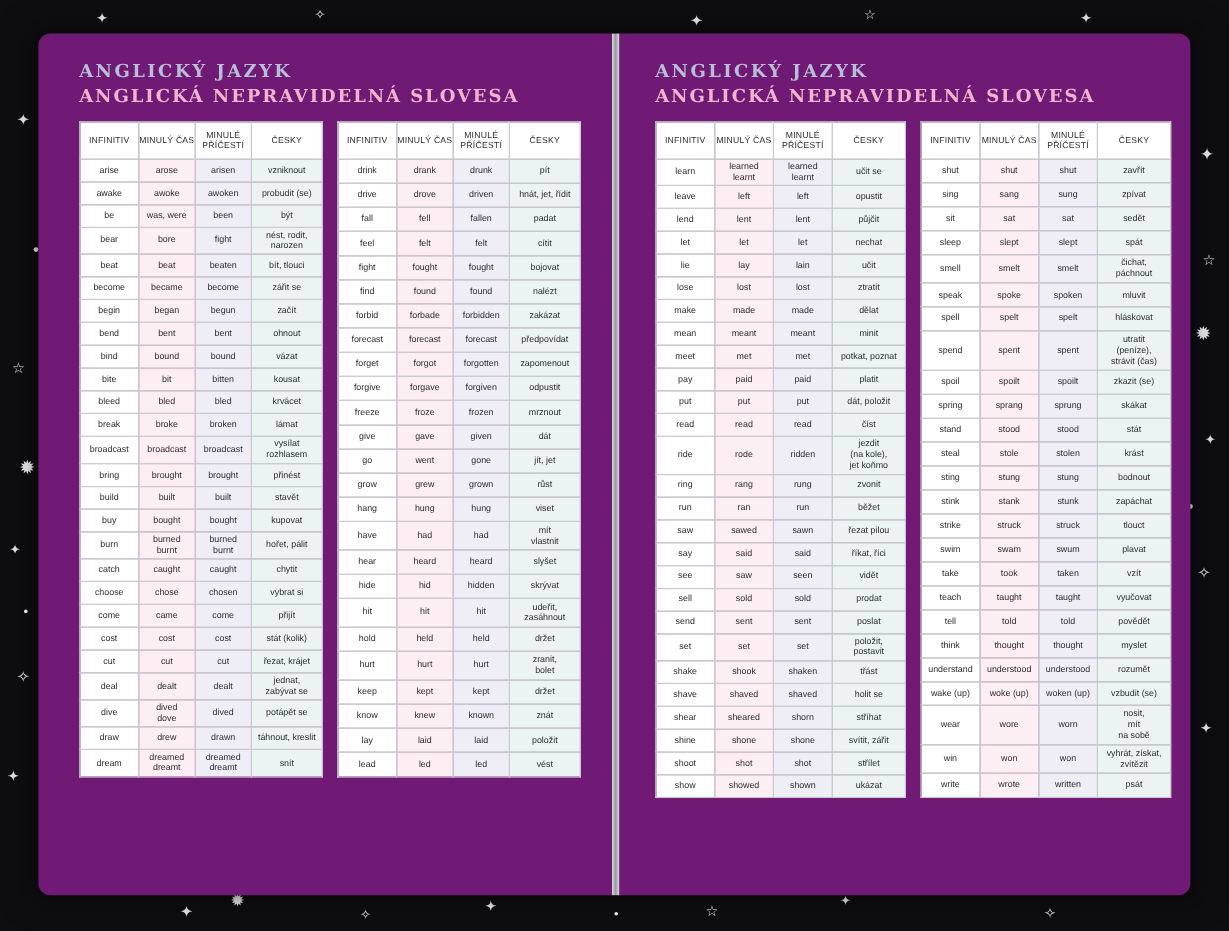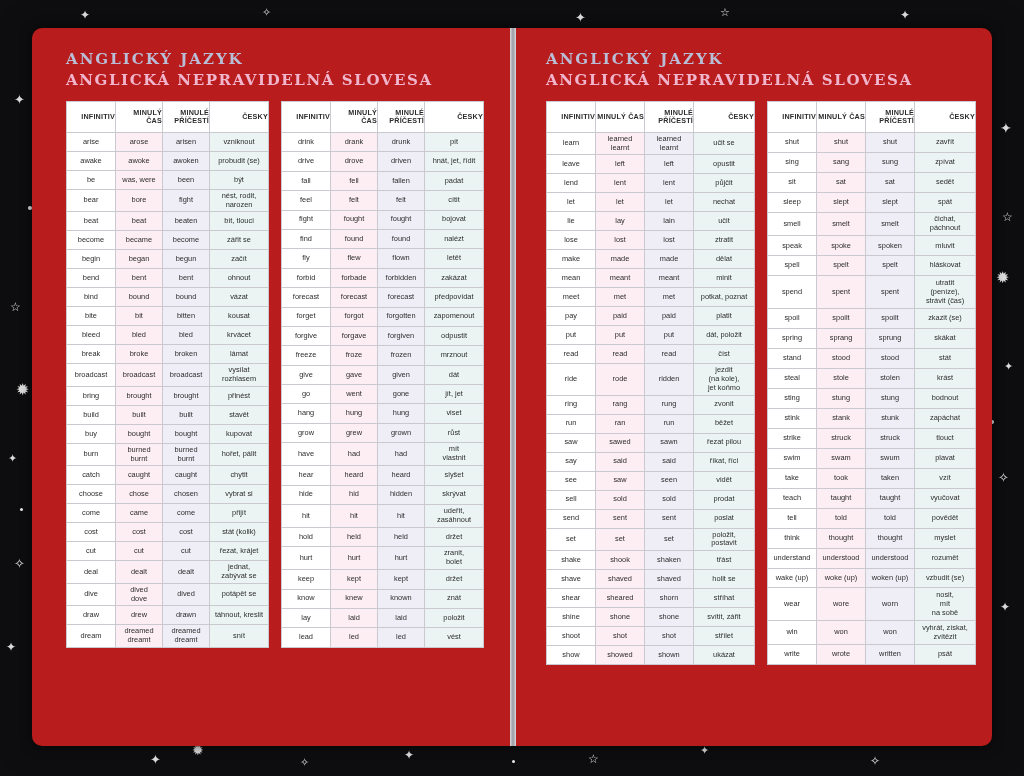--- a/index.html
+++ b/index.html
@@ -19,21 +19,21 @@
   }
   .star{position:absolute;color:#ffffff;opacity:.85;user-select:none;}
   .dot{position:absolute;background:#fff;border-radius:50%;opacity:.9;}
 
   .pages{
     position:absolute;left:32px;top:28px;width:960px;height:718px;
     display:flex;
     filter:drop-shadow(0 0 6px rgba(0,0,0,.6));
   }
   .page{
-    background:#b91c1c;
+    background:#701a75;
     width:480px;height:718px;
     box-sizing:border-box;
     padding:22px 16px 10px 18px;
     position:relative;
   }
   .page.left{border-radius:10px 2px 2px 10px;}
   .page.right{border-radius:2px 10px 10px 2px;}
   .spine{
     position:absolute;left:478px;top:0;width:6px;height:718px;
     background:linear-gradient(90deg,#d8d8dc,#9a9aa2,#d8d8dc);
@@ -67,26 +67,25 @@
   table.vt th, table.vt td{
     border:1px solid #c9c9cf;
     text-align:center;
     vertical-align:middle;
     padding:2px 1px;
     line-height:1.18;
     height:14px;
   }
   table.vt th{
     font-size:7.2px;
-    font-weight:bold;
+    font-weight:normal;
     letter-spacing:.2px;
     background:#ffffff;
     height:26px;
     padding:2px 0;
-    text-align:right;
   }
   table.vt th.c0,table.vt td.c0{width:46px;}
   table.vt th.c1,table.vt td.c1{width:44px;}
   table.vt th.c2,table.vt td.c2{width:44px;}
   table.vt th.c3,table.vt td.c3{width:56px;}
   td.c1{background:#fdeef3;}
   td.c2{background:#efeef7;}
   td.c3{background:#ebf4f3;}
   td.c0{background:#ffffff;}
 
@@ -614,34 +613,20 @@
                 </td>
                 <td class="c2">
                   <span class="nl">found</span>
                 </td>
                 <td class="c3">
                   <span class="nl">nalézt</span>
                 </td>
               </tr>
               <tr>
                 <td class="c0">
-                  <span class="nl">fly</span>
-                </td>
-                <td class="c1">
-                  <span class="nl">flew</span>
-                </td>
-                <td class="c2">
-                  <span class="nl">flown</span>
-                </td>
-                <td class="c3">
-                  <span class="nl">letět</span>
-                </td>
-              </tr>
-              <tr>
-                <td class="c0">
                   <span class="nl">forbid</span>
                 </td>
                 <td class="c1">
                   <span class="nl">forbade</span>
                 </td>
                 <td class="c2">
                   <span class="nl">forbidden</span>
                 </td>
                 <td class="c3">
                   <span class="nl">zakázat</span>
@@ -726,44 +711,44 @@
                 </td>
                 <td class="c2">
                   <span class="nl">gone</span>
                 </td>
                 <td class="c3">
                   <span class="nl">jít, jet</span>
                 </td>
               </tr>
               <tr>
                 <td class="c0">
+                  <span class="nl">grow</span>
+                </td>
+                <td class="c1">
+                  <span class="nl">grew</span>
+                </td>
+                <td class="c2">
+                  <span class="nl">grown</span>
+                </td>
+                <td class="c3">
+                  <span class="nl">růst</span>
+                </td>
+              </tr>
+              <tr>
+                <td class="c0">
                   <span class="nl">hang</span>
                 </td>
                 <td class="c1">
                   <span class="nl">hung</span>
                 </td>
                 <td class="c2">
                   <span class="nl">hung</span>
                 </td>
                 <td class="c3">
                   <span class="nl">viset</span>
-                </td>
-              </tr>
-              <tr>
-                <td class="c0">
-                  <span class="nl">grow</span>
-                </td>
-                <td class="c1">
-                  <span class="nl">grew</span>
-                </td>
-                <td class="c2">
-                  <span class="nl">grown</span>
-                </td>
-                <td class="c3">
-                  <span class="nl">růst</span>
                 </td>
               </tr>
               <tr>
                 <td class="c0">
                   <span class="nl">have</span>
                 </td>
                 <td class="c1">
                   <span class="nl">had</span>
                 </td>
                 <td class="c2">

